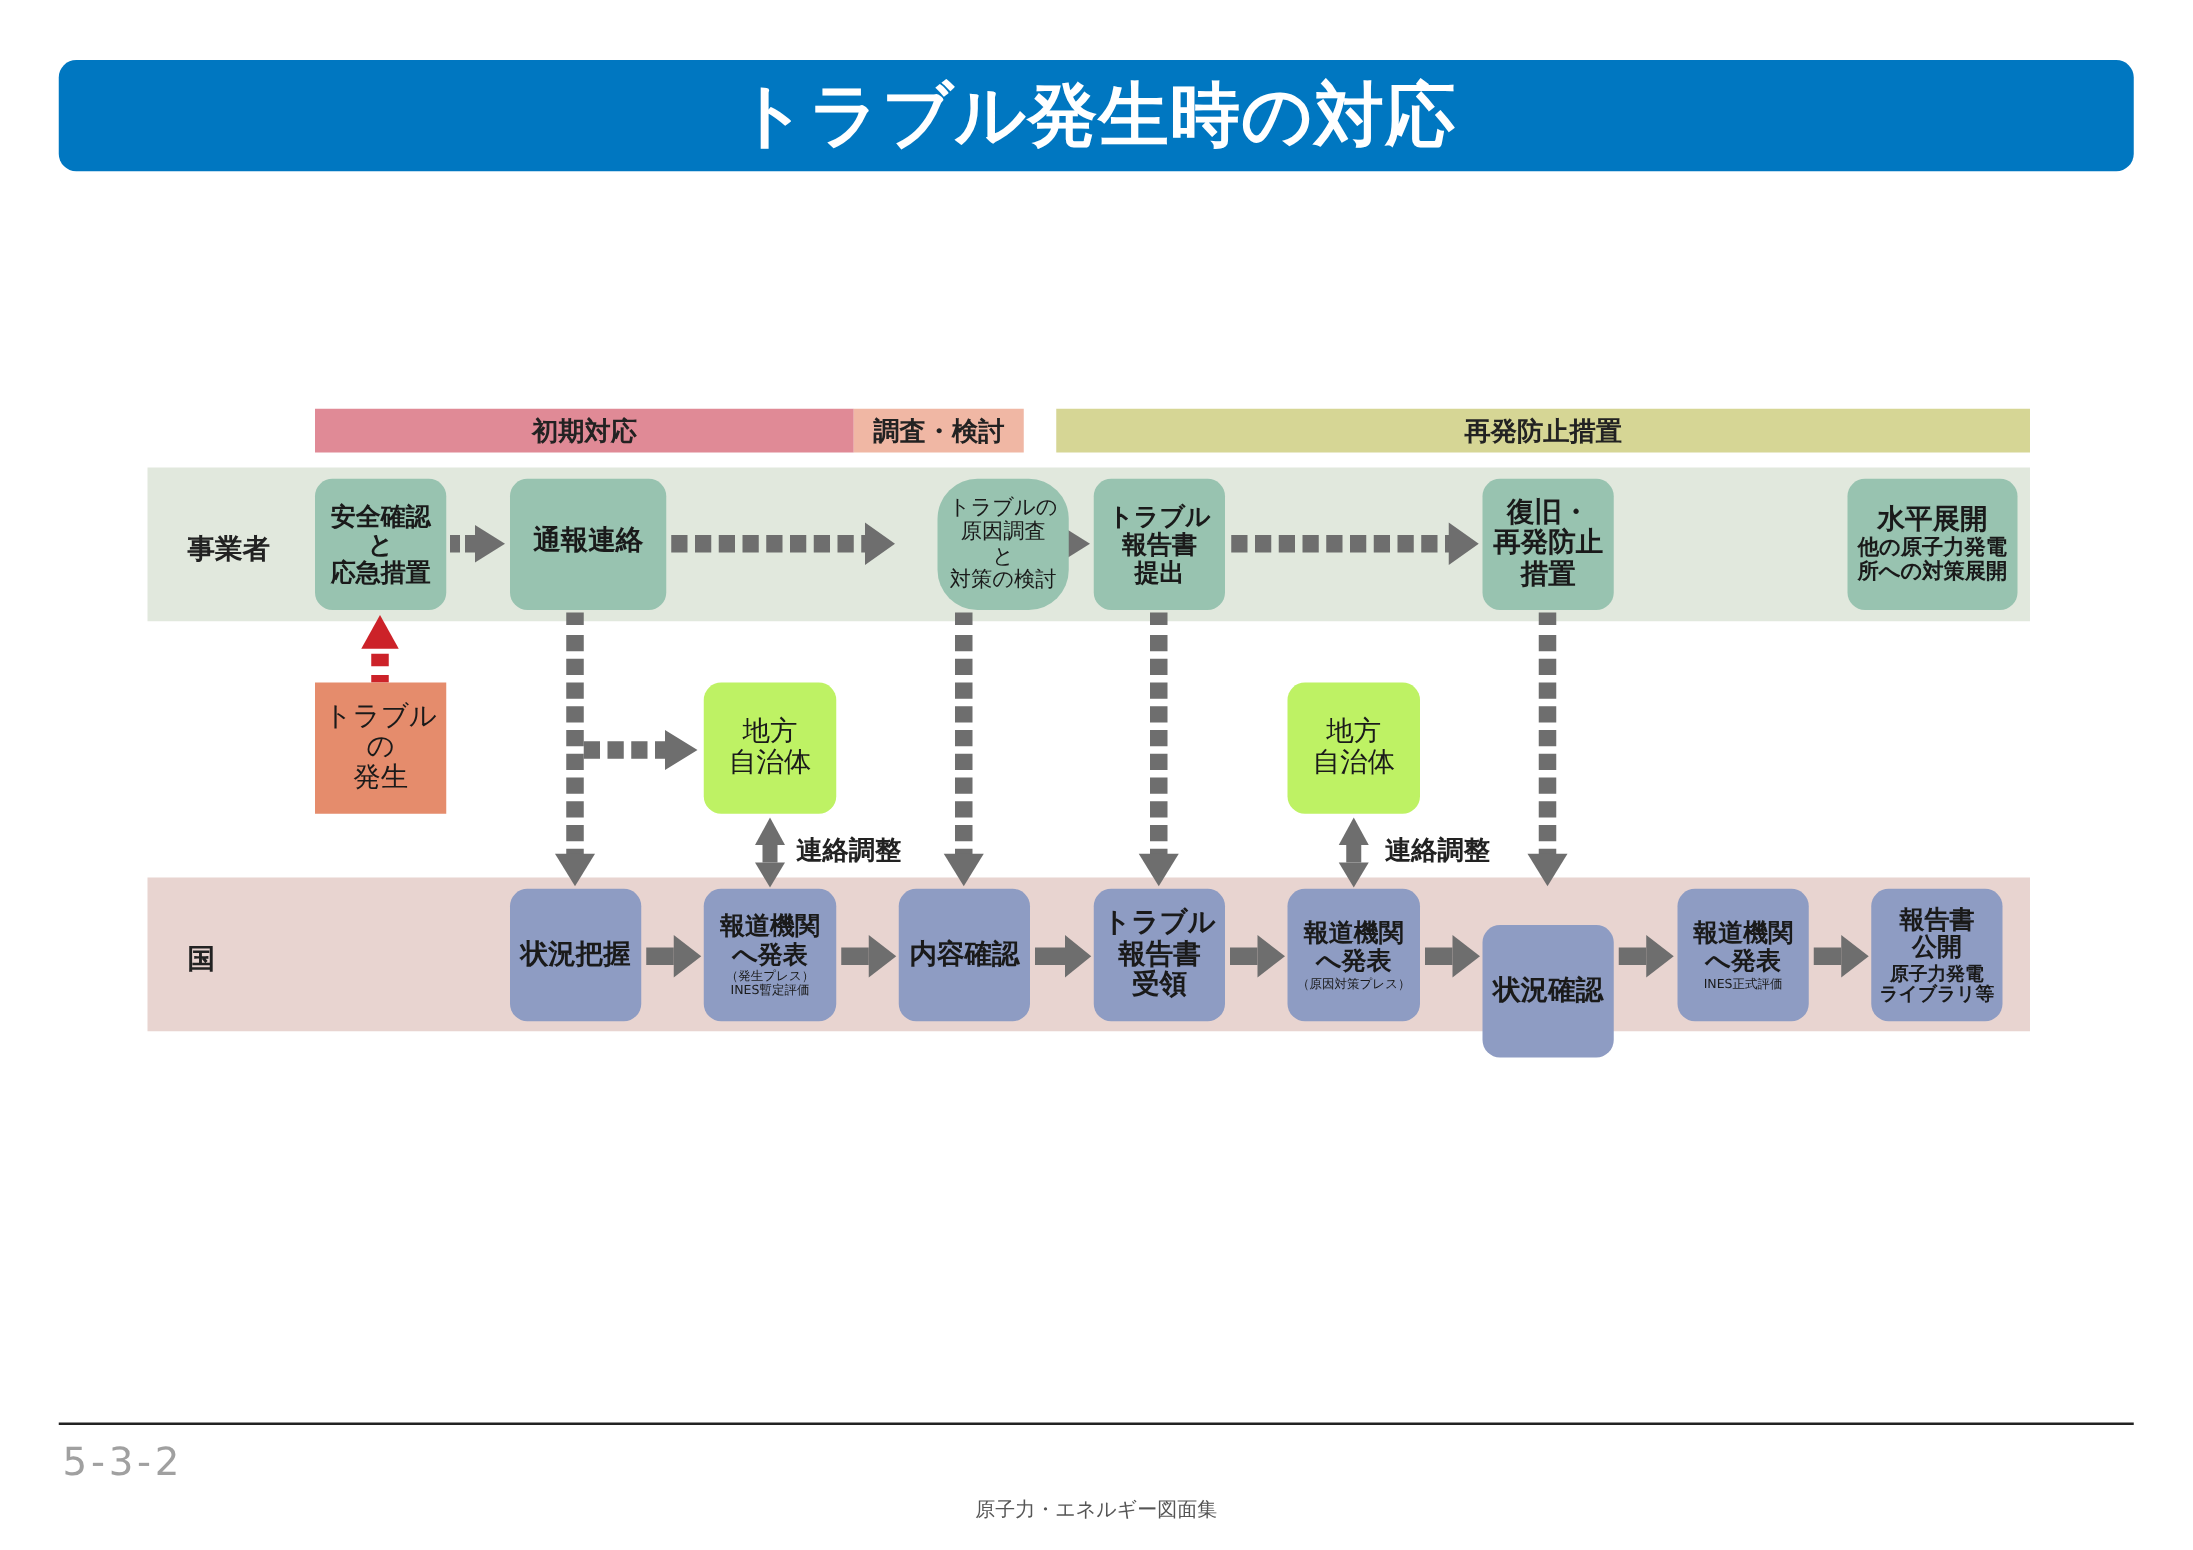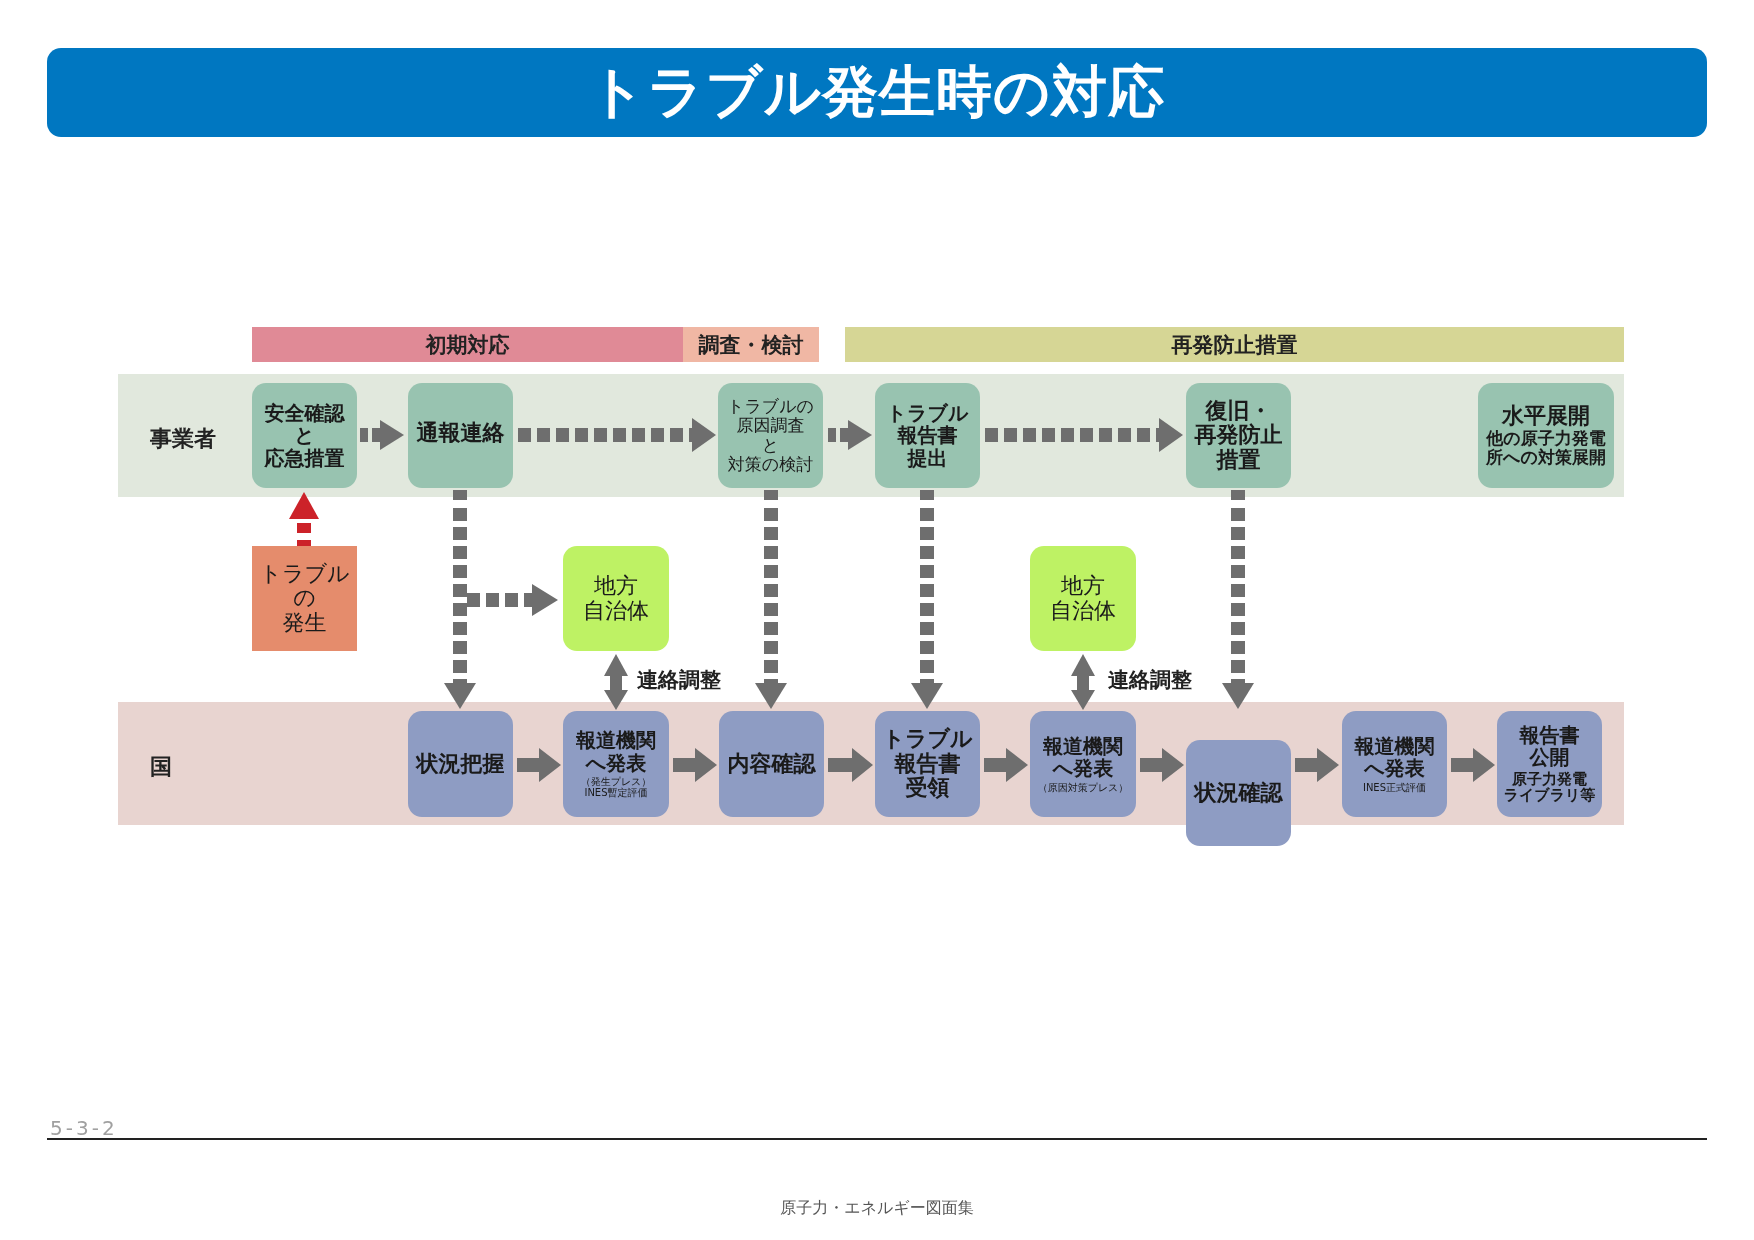--- a/index.html
+++ b/index.html
@@ -16,21 +16,21 @@
   .o{background:#bef264;}
   .r{background:#e58c6c;border-radius:0;}
   .t22{font-size:22px;font-weight:bold;}
   .t20{font-size:20px;font-weight:bold;}
   .t17{font-size:17px;}
   .t15{font-size:15px;}
   .t14{font-size:10px;}
   .note{font-size:21px;font-weight:bold;}
   svg.ar{position:absolute;left:0;top:0;}
   .footer-line{left:47px;top:1138px;width:1660px;height:2px;background:#222;}
-  .pg{left:50px;top:1116px;font-size:20px;color:#a0a0a0;letter-spacing:3px;}
+  .pg{left:50px;top:1152px;font-size:31px;color:#a0a0a0;letter-spacing:3px;}
   .foot{left:0;width:1754px;top:1198px;text-align:center;font-size:16px;color:#555;}
 </style>
 </head>
 <body>
 
 <div class="abs title-bar">
   <span>トラブル発生時の対応</span>
 </div>
 
 <div class="abs phase" style="left:252px;width:431px;background:#e08a96;">
@@ -198,24 +198,24 @@
     <rect x="297" y="523" width="14" height="10"></rect>
     <rect x="297" y="540" width="14" height="6"></rect>
   </g>
 </svg>
 
 <div class="abs box g t20" style="left:252px;top:383px;width:105px;height:105px;">
   <div>安全確認</div>
   <div>と</div>
   <div>応急措置</div>
 </div>
-<div class="abs box g t22" style="left:408px;top:383px;width:105px;height:105px;justify-content:flex-start;padding-top:38px;box-sizing:border-box;align-items:center;">
+<div class="abs box g t22" style="left:408px;top:383px;width:125px;height:105px;justify-content:flex-start;padding-top:38px;box-sizing:border-box;align-items:center;">
   <div>通報連絡</div>
 </div>
-<div class="abs box g t17" style="left:718px;top:383px;width:105px;height:105px;">
+<div class="abs box g t17" style="left:750px;top:383px;width:105px;height:105px;border-radius:32px;">
   <div>トラブルの</div>
   <div>原因調査</div>
   <div>と</div>
   <div>対策の検討</div>
 </div>
 <div class="abs box g t20" style="left:875px;top:383px;width:105px;height:105px;">
   <div>トラブル</div>
   <div>報告書</div>
   <div>提出</div>
 </div>

